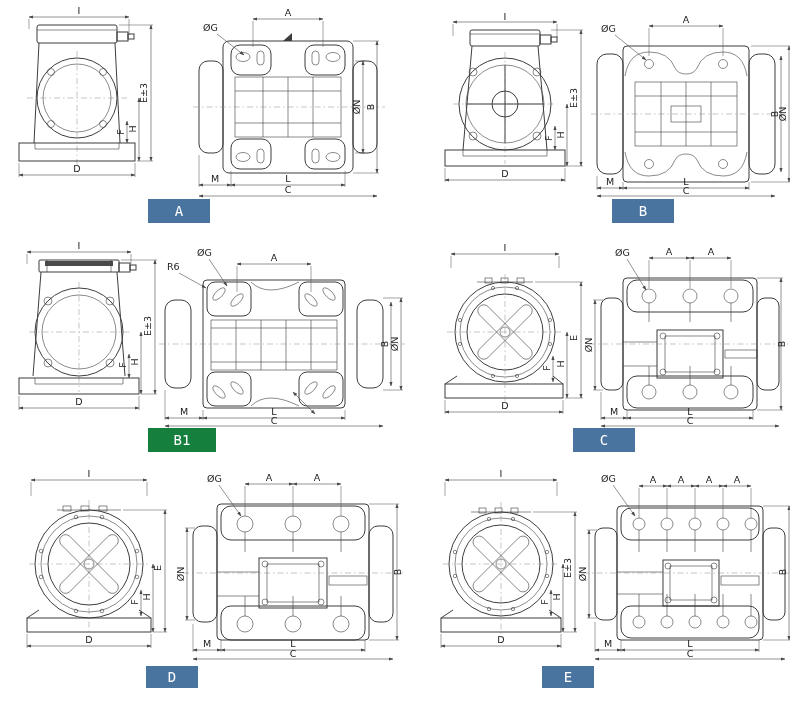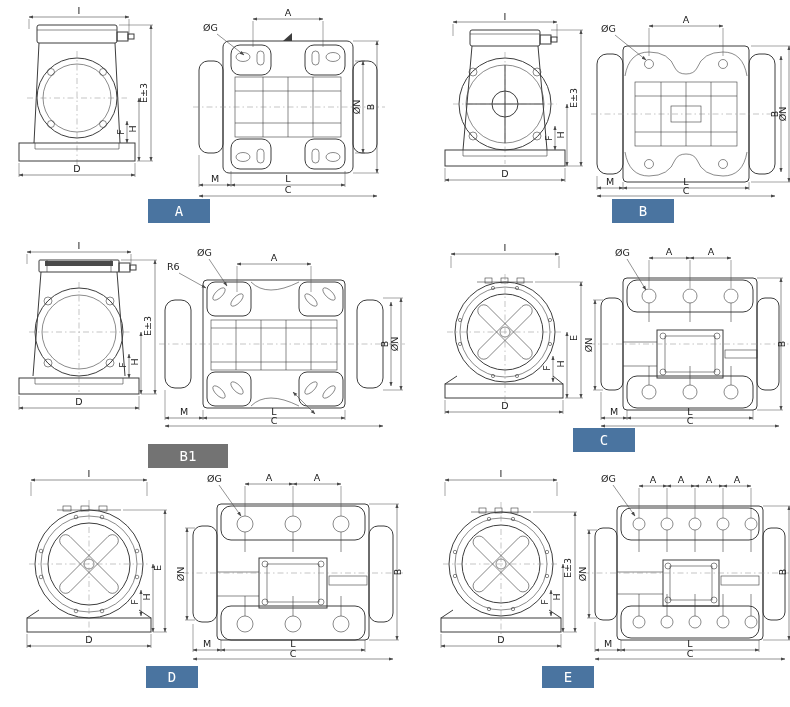--- a/index.html
+++ b/index.html
@@ -632,18 +632,18 @@
     <line class="d" x1="196" y1="180" x2="334" y2="180" marker-start="url(#ar)" marker-end="url(#ar)"></line>
     <line class="x" x1="334" y1="170" x2="334" y2="182"></line>
     <text class="lbl" x="265" y="177">L</text>
     <line class="d" x1="170" y1="189" x2="360" y2="189" marker-start="url(#ar)" marker-end="url(#ar)"></line>
     <text class="lbl" x="265" y="186.5">C</text>
   </g>
 </svg>
 
 <div class="badge" style="left:148px;top:199px;width:62px;height:24px;background:#4a74a0;color:#fff">A</div>
 <div class="badge" style="left:612px;top:199px;width:62px;height:24px;background:#4a74a0;color:#fff">B</div>
-<div class="badge" style="left:148px;top:444px;width:80px;height:24px;background:#737373;color:#fff">B1</div>
+<div class="badge" style="left:148px;top:428px;width:68px;height:24px;background:#15803d;color:#fff">B1</div>
 <div class="badge" style="left:573px;top:428px;width:62px;height:24px;background:#4a74a0;color:#fff">C</div>
 <div class="badge" style="left:146px;top:666px;width:52px;height:22px;background:#4a74a0;color:#fff">D</div>
 <div class="badge" style="left:542px;top:666px;width:52px;height:22px;background:#4a74a0;color:#fff">E</div>
 
 </div>
 
 </body></html>

